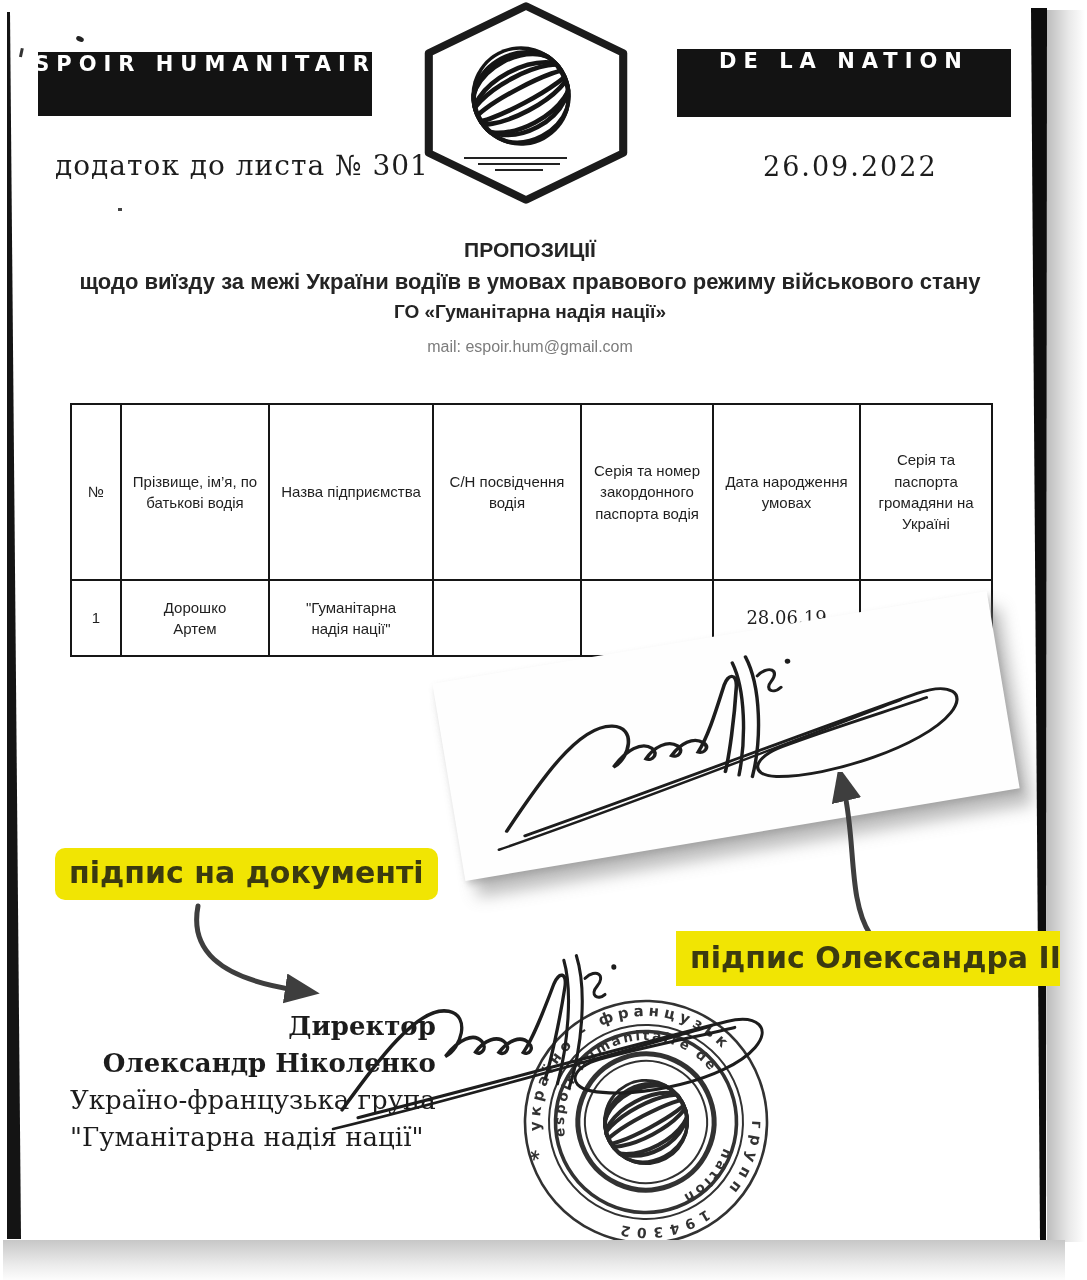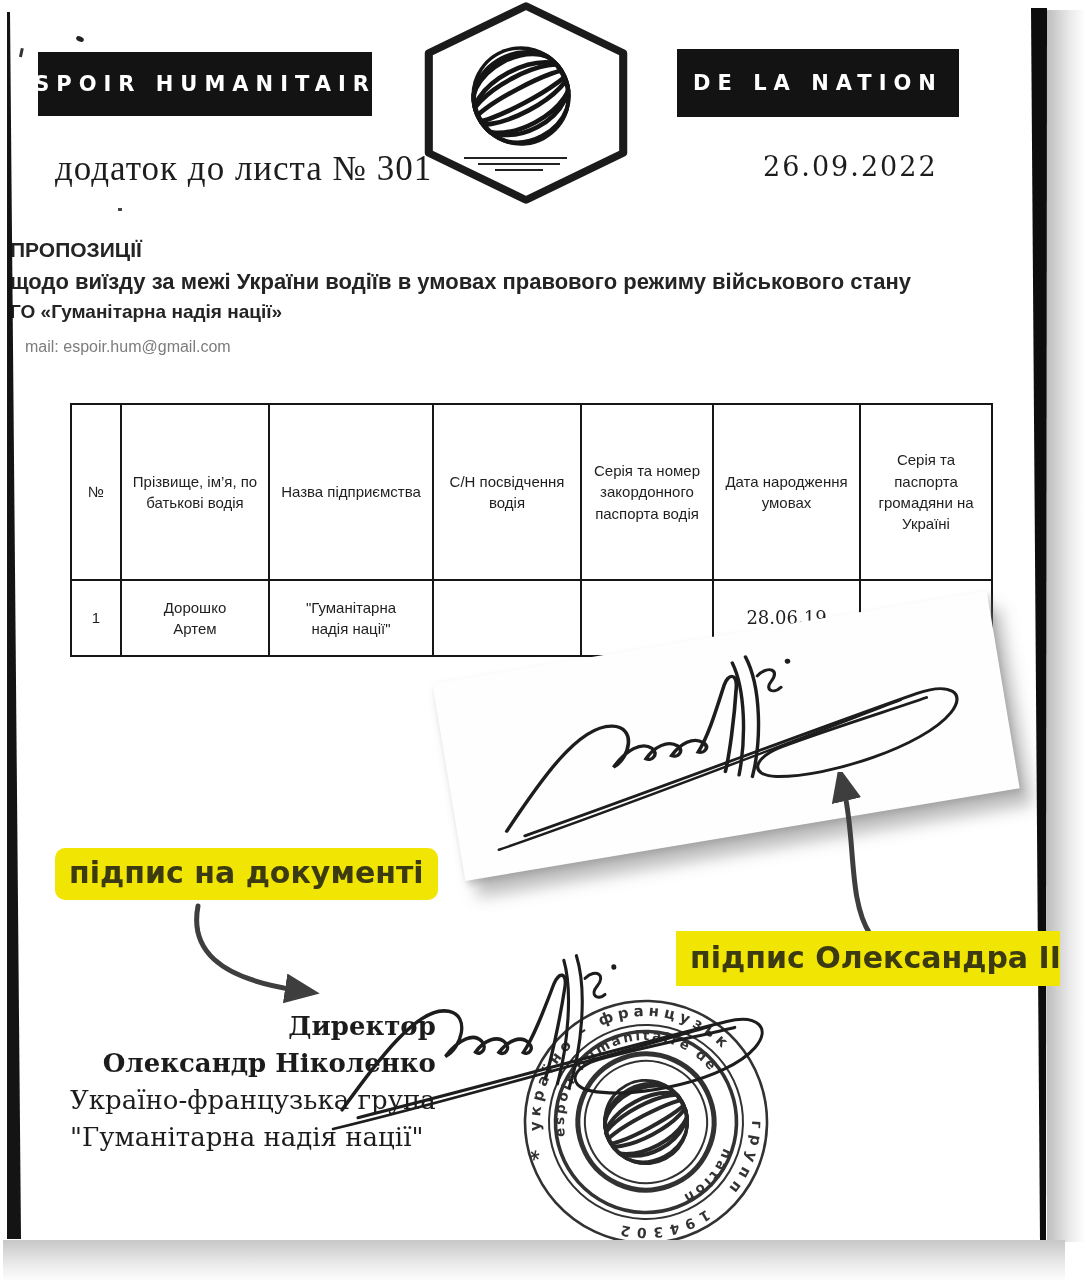--- a/index.html
+++ b/index.html
@@ -12,34 +12,34 @@
   .abs{position:absolute;}
 
   
   #page{
     position:absolute;left:0;top:0;width:1060px;height:1240px;
     background:#fff;overflow:hidden;
   }
 
   
   .banner{
-    background:#131313;color:#fff;display:flex;align-items:center;justify-content:center;
+    background:#131313;color:#fff;display:flex;align-items:flex-start;justify-content:center;
     font-family:"DejaVu Sans", sans-serif;font-weight:bold;
     letter-spacing:7px;font-size:21px;white-space:nowrap;
   }
   #banner-left{left:38px;top:52px;width:334px;height:64px;}
-  #banner-right{left:677px;top:49px;width:282px;height:68px;}
+  #banner-right{left:677px;top:49px;width:334px;height:68px;}
 
   
   .serif{font-family:"DejaVu Serif", serif;color:#1d1d1d;}
-  #letter-ref{left:55px;top:149px;font-size:35px;letter-spacing:1px;font-family:Liberation Serif, serif;}
+  #letter-ref{left:55px;top:149px;font-size:28px;letter-spacing:1px;}
   #doc-date{left:763px;top:151px;font-size:27px;letter-spacing:2px;}
 
   
-  #intro{left:10px;top:238px;width:1040px;color:#242424;}
+  #intro{left:10px;top:238px;width:1040px;text-align:center;color:#242424;}
   #intro .t1{font-size:21px;font-weight:bold;margin:0 0 7px 0;}
   #intro .t2{font-size:22px;font-weight:bold;margin:3px 0 6px 0;}
   #intro .t3{font-size:19px;font-weight:bold;margin:0 0 5px 0;}
   #intro .t4{font-size:16px;color:#7c7c7c;margin:15px;}
 
   
   #table-wrap{left:70px;top:403px;}
   table.doc{border-collapse:collapse;table-layout:fixed;width:921px;background:transparent;}
   table.doc td,table.doc th{
     border:2.4px solid #161616;text-align:center;vertical-align:middle;

